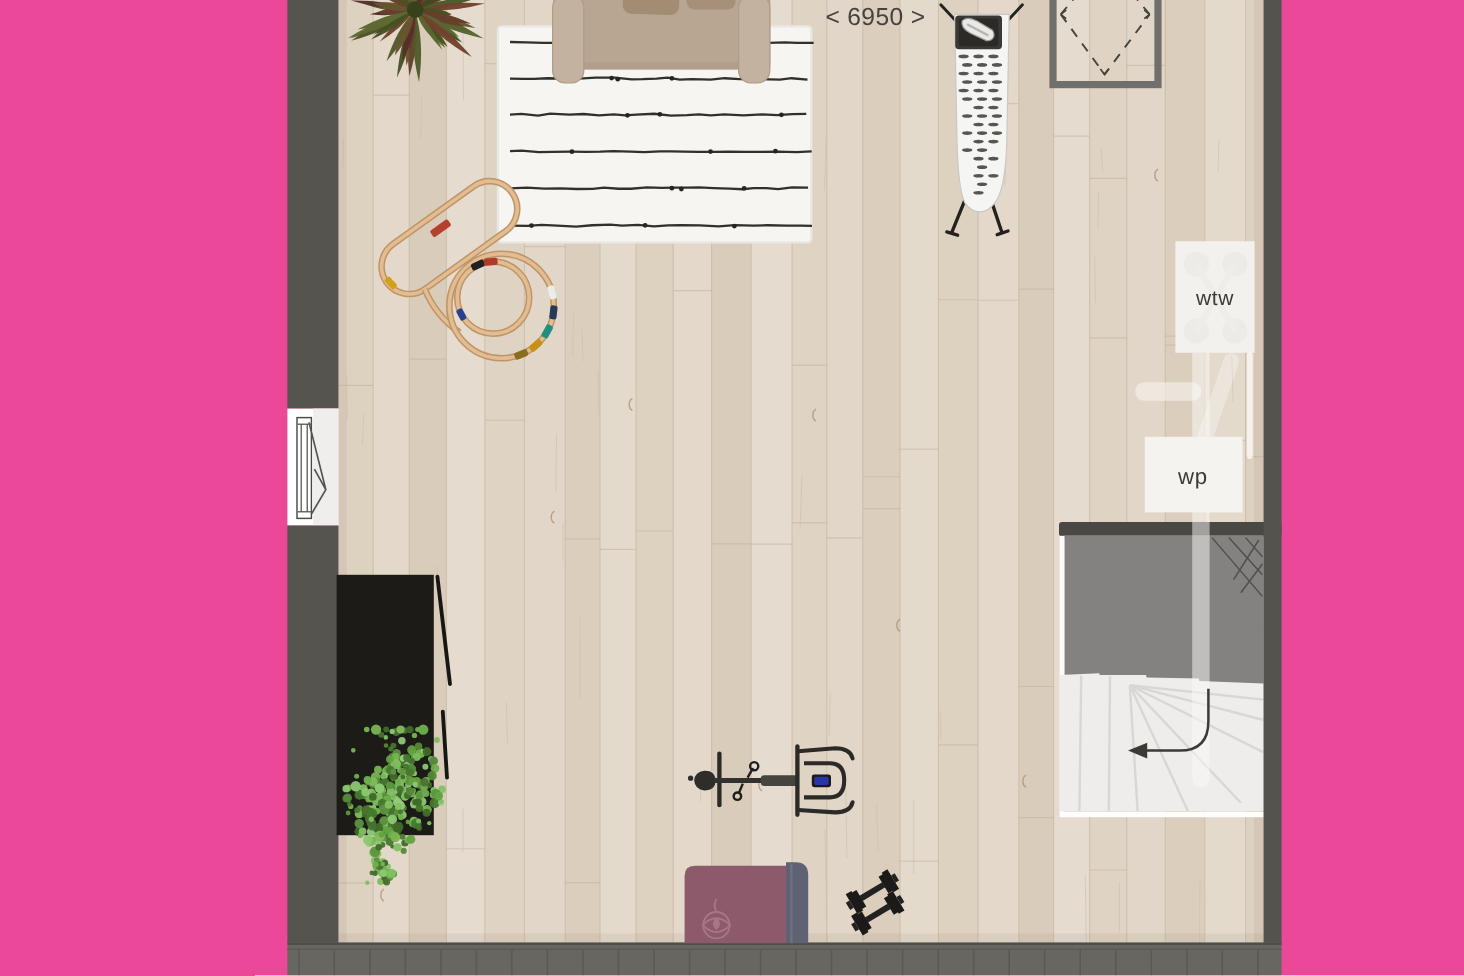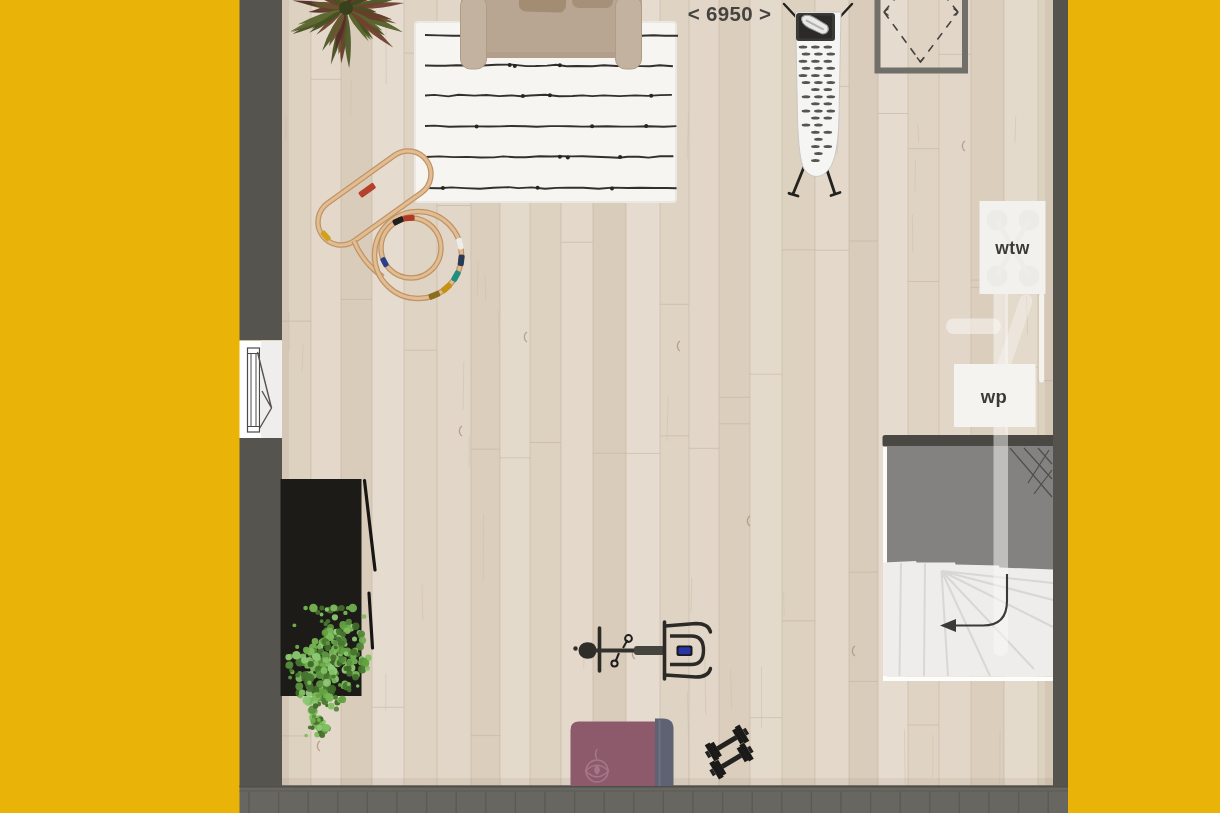--- a/index.html
+++ b/index.html
@@ -1,14 +1,14 @@
 <!DOCTYPE html>
 <html><head><meta charset="utf-8"><title>floorplan</title><style>
 html,body{margin:0;padding:0;background:#fff}
-.page{position:relative;width:1220px;height:813px;background:#eab308;overflow:hidden;font-family:"Liberation Sans",sans-serif;font-weight:bold;}
+.page{position:relative;width:1220px;height:813px;background:#ec4899;overflow:hidden;font-family:"Liberation Sans",sans-serif;}
 </style></head><body>
 <div class="page">
 <svg width="1220" height="813" viewBox="0 0 1220 813">
 
 <g>
         <rect x="282" y="0" width="771" height="786" fill="#ded2c2"></rect>
         <rect x="282.0" y="0" width="29.0" height="786" fill="#ddd1c0"></rect>
         <rect x="311.0" y="0" width="30.0" height="786" fill="#e3d8ca"></rect>
         <rect x="341.0" y="0" width="31.0" height="786" fill="#d9ccba"></rect>
         <rect x="372.0" y="0" width="32.0" height="786" fill="#e5dbce"></rect>

